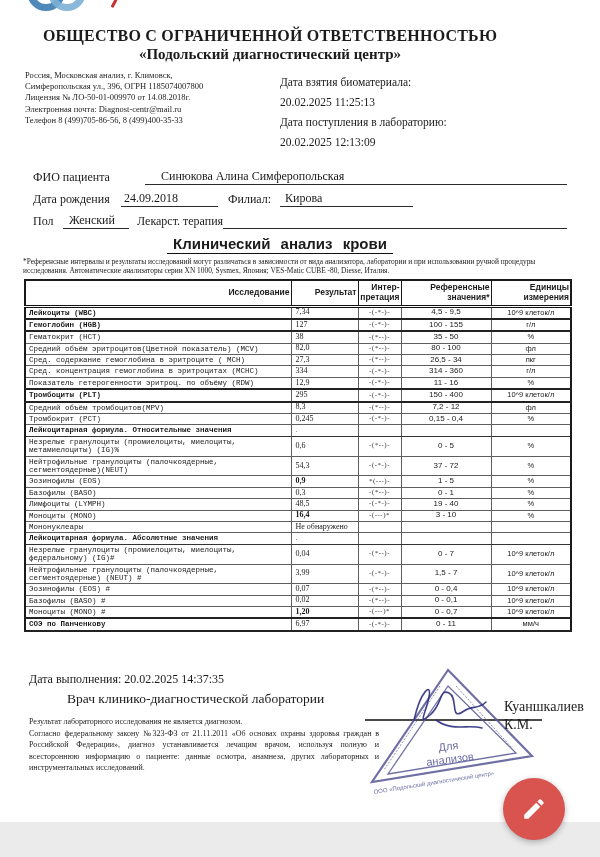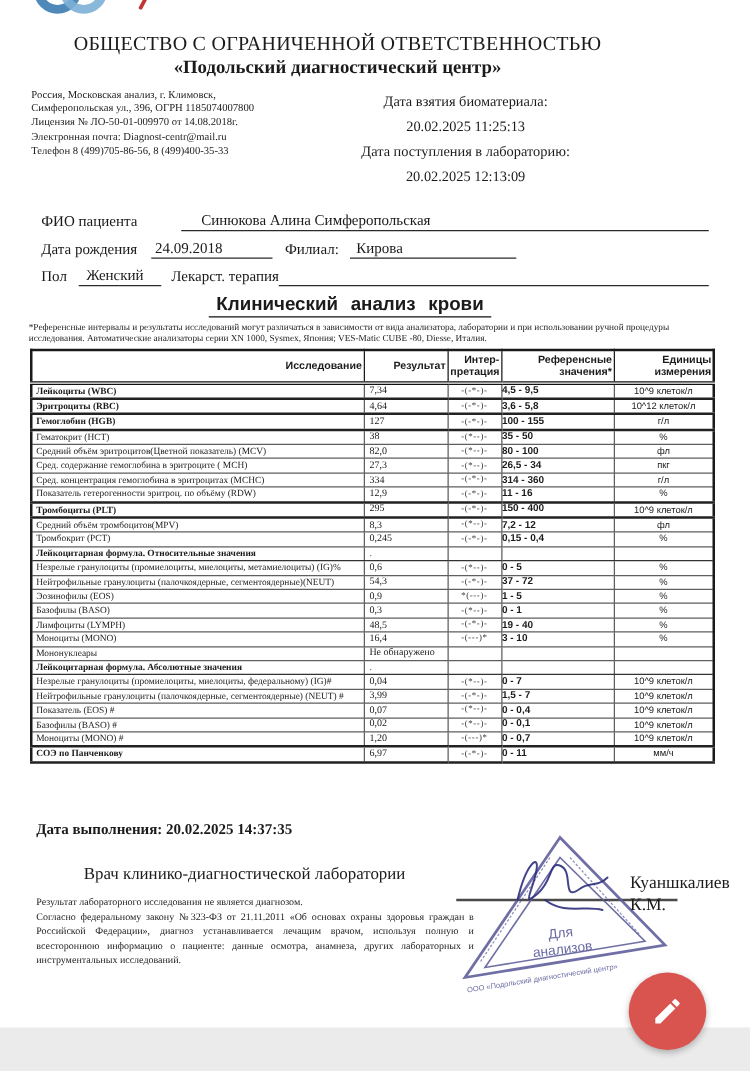--- a/index.html
+++ b/index.html
@@ -9,50 +9,50 @@
     overflow:hidden; font-family:"Liberation Serif", serif; color:#1b1b1b;
   }
   
   .logo-wrap { position:absolute; top:0; left:0; width:600px; height:20px; }
   .ring { position:absolute; border-radius:50%; border:7px solid #4b86b8; width:38px; height:38px; top:-27px; }
   .ring.r1 { left:27px; border-color:#3f7fb4; opacity:.92; }
   .ring.r2 { left:48px; border-color:#7db0d6; opacity:.9; }
   .red-mark { position:absolute; left:113px; top:-3px; width:3px; height:11px; background:#c23434; transform:rotate(28deg); border-radius:1px; }
   
   .head-col { width:540px; }
-  .org1 { padding-top:27px; text-align:center; font-size:16px; font-weight:normal; letter-spacing:.2px; }
+  .org1 { padding-top:27px; text-align:center; font-size:16px; font-weight:bold; letter-spacing:.2px; }
   .org2 { margin-top:1px; text-align:center; font-size:15px; font-weight:bold; }
   .info-row { display:flex; margin-top:7px; width:540px; }
   .contact { margin-left:25px; width:255px; font-size:8.5px; line-height:1.32; color:#222; }
-  .dates { flex:1; text-align:center; margin-right:75px; font-size:11.5px; line-height:1.75; padding-top:2px; }
+  .dates { flex:1; text-align:left; margin-right:75px; font-size:11.5px; line-height:1.75; padding-top:2px; }
   
   .patient { margin:14px 0 0 33px; width:534px; font-size:12px; }
   .prow { display:flex; align-items:flex-end; height:18px; margin-bottom:4px; }
   .ul { border-bottom:1px solid #2a2a2a; }
   .lbl { white-space:nowrap; }
   
   .rep-title-wrap { text-align:center; width:560px; margin-top:6px; }
   .rep-title { display:inline-block; font-family:"Liberation Sans", sans-serif; font-weight:bold; font-size:15px; word-spacing:6px; border-bottom:1.5px solid #111; padding:0 6px 1px 6px; }
   .note { margin:3px 0 0 23px; width:552px; font-size:7.4px; line-height:1.25; color:#222; }
   
   table.lab { border-collapse:collapse; margin:4px 0 0 24px; width:546px; table-layout:fixed; border:2px solid #1a1a1a; }
   table.lab th { font-family:"Liberation Sans", sans-serif; font-size:8.5px; font-weight:bold; text-align:right; vertical-align:middle; border:1px solid #1a1a1a; border-bottom:3px double #111; padding:2px 1px; white-space:pre-line; line-height:1.15; }
   table.lab td { border:1px solid #5f5f5f; height:11px; vertical-align:middle; line-height:1.12; }
-  td.c-name { font-family:Liberation Serif, serif; font-size:7.5px; text-align:left; padding:1px 3px; }
+  td.c-name { font-family:Liberation Mono, monospace; font-size:7.5px; text-align:left; padding:1px 3px; }
   td.c-res  { font-size:8px; padding-left:4px; }
-  td.c-res.b{ font-weight:normal; }
+  td.c-res.b{ font-weight:bold; }
   td.c-int  { font-size:7px; text-align:center; letter-spacing:.5px; color:#333; white-space:nowrap; }
-  td.c-ref  { font-family:"Liberation Sans", sans-serif; font-size:8px; text-align:left;font-weight:bold; }
+  td.c-ref  { font-family:"Liberation Sans", sans-serif; font-size:8px; text-align:center; }
   td.c-unit { font-family:"Liberation Sans", sans-serif; font-size:7.5px; text-align:center; }
   tr.bold-row td { border-top:2px solid #222; border-bottom:2px solid #222; }
   tr.bold-row td.c-name, tr.section-row td.c-name { font-weight:bold; }
   tr.section-row td { border-top:1.5px solid #333; border-bottom:1.5px solid #333; }
   tr.section-row td.c-res { color:#555; }
   
-  .date-done { position:absolute; left:29px; top:656px; font-size:12px;font-weight:bold; }
+  .date-done { position:absolute; left:29px; top:672px; font-size:12px; }
   .doc-title { position:absolute; left:67px; top:691px; font-size:13.5px; }
   .disclaimer { position:absolute; left:29px; top:716px; width:350px; font-size:8px; line-height:1.45; text-align:justify; color:#222; white-space:pre-line; }
   .sig-line { position:absolute; left:365px; top:719px; width:177px; border-top:2px solid #4a4a4a; }
   .stamp { position:absolute; left:360px; top:664px; }
   .signature { position:absolute; left:408px; top:680px; }
   .doc-name { position:absolute; left:504px; top:698px; font-size:14px; line-height:1.3; white-space:pre-line; }
   
   .bottom-bar { position:absolute; left:0; top:822px; width:600px; height:35px; background:#ebebeb; }
   .fab { position:absolute; left:503px; top:778px; width:62px; height:62px; border-radius:50%; background:#d9534f; box-shadow:0 2px 6px rgba(0,0,0,.28); display:flex; align-items:center; justify-content:center; cursor:pointer; }
 </style>
@@ -126,27 +126,20 @@
     </thead>
     <tbody>
         <tr class="bold-row">
           <td class="c-name">Лейкоциты (WBC)</td>
           <td class="c-res">7,34</td>
           <td class="c-int">-(-*-)-</td>
           <td class="c-ref">4,5 - 9,5</td>
           <td class="c-unit">10^9 клеток/л</td>
         </tr>
         <tr class="bold-row">
-          <td class="c-name">Эритроциты (RBC)</td>
-          <td class="c-res">4,64</td>
-          <td class="c-int">-(-*-)-</td>
-          <td class="c-ref">3,6 - 5,8</td>
-          <td class="c-unit">10^12 клеток/л</td>
-        </tr>
-        <tr class="bold-row">
           <td class="c-name">Гемоглобин (HGB)</td>
           <td class="c-res">127</td>
           <td class="c-int">-(-*-)-</td>
           <td class="c-ref">100 - 155</td>
           <td class="c-unit">г/л</td>
         </tr>
         <tr>
           <td class="c-name">Гематокрит (HCT)</td>
           <td class="c-res">38</td>
           <td class="c-int">-(*--)-</td>
@@ -273,21 +266,21 @@
           <td class="c-unit">10^9 клеток/л</td>
         </tr>
         <tr>
           <td class="c-name">Нейтрофильные гранулоциты (палочкоядерные, сегментоядерные) (NEUT) #</td>
           <td class="c-res">3,99</td>
           <td class="c-int">-(-*-)-</td>
           <td class="c-ref">1,5 - 7</td>
           <td class="c-unit">10^9 клеток/л</td>
         </tr>
         <tr>
-          <td class="c-name">Показатель (EOS) #</td>
+          <td class="c-name">Эозинофилы (EOS) #</td>
           <td class="c-res">0,07</td>
           <td class="c-int">-(*--)-</td>
           <td class="c-ref">0 - 0,4</td>
           <td class="c-unit">10^9 клеток/л</td>
         </tr>
         <tr>
           <td class="c-name">Базофилы (BASO) #</td>
           <td class="c-res">0,02</td>
           <td class="c-int">-(*--)-</td>
           <td class="c-ref">0 - 0,1</td>

